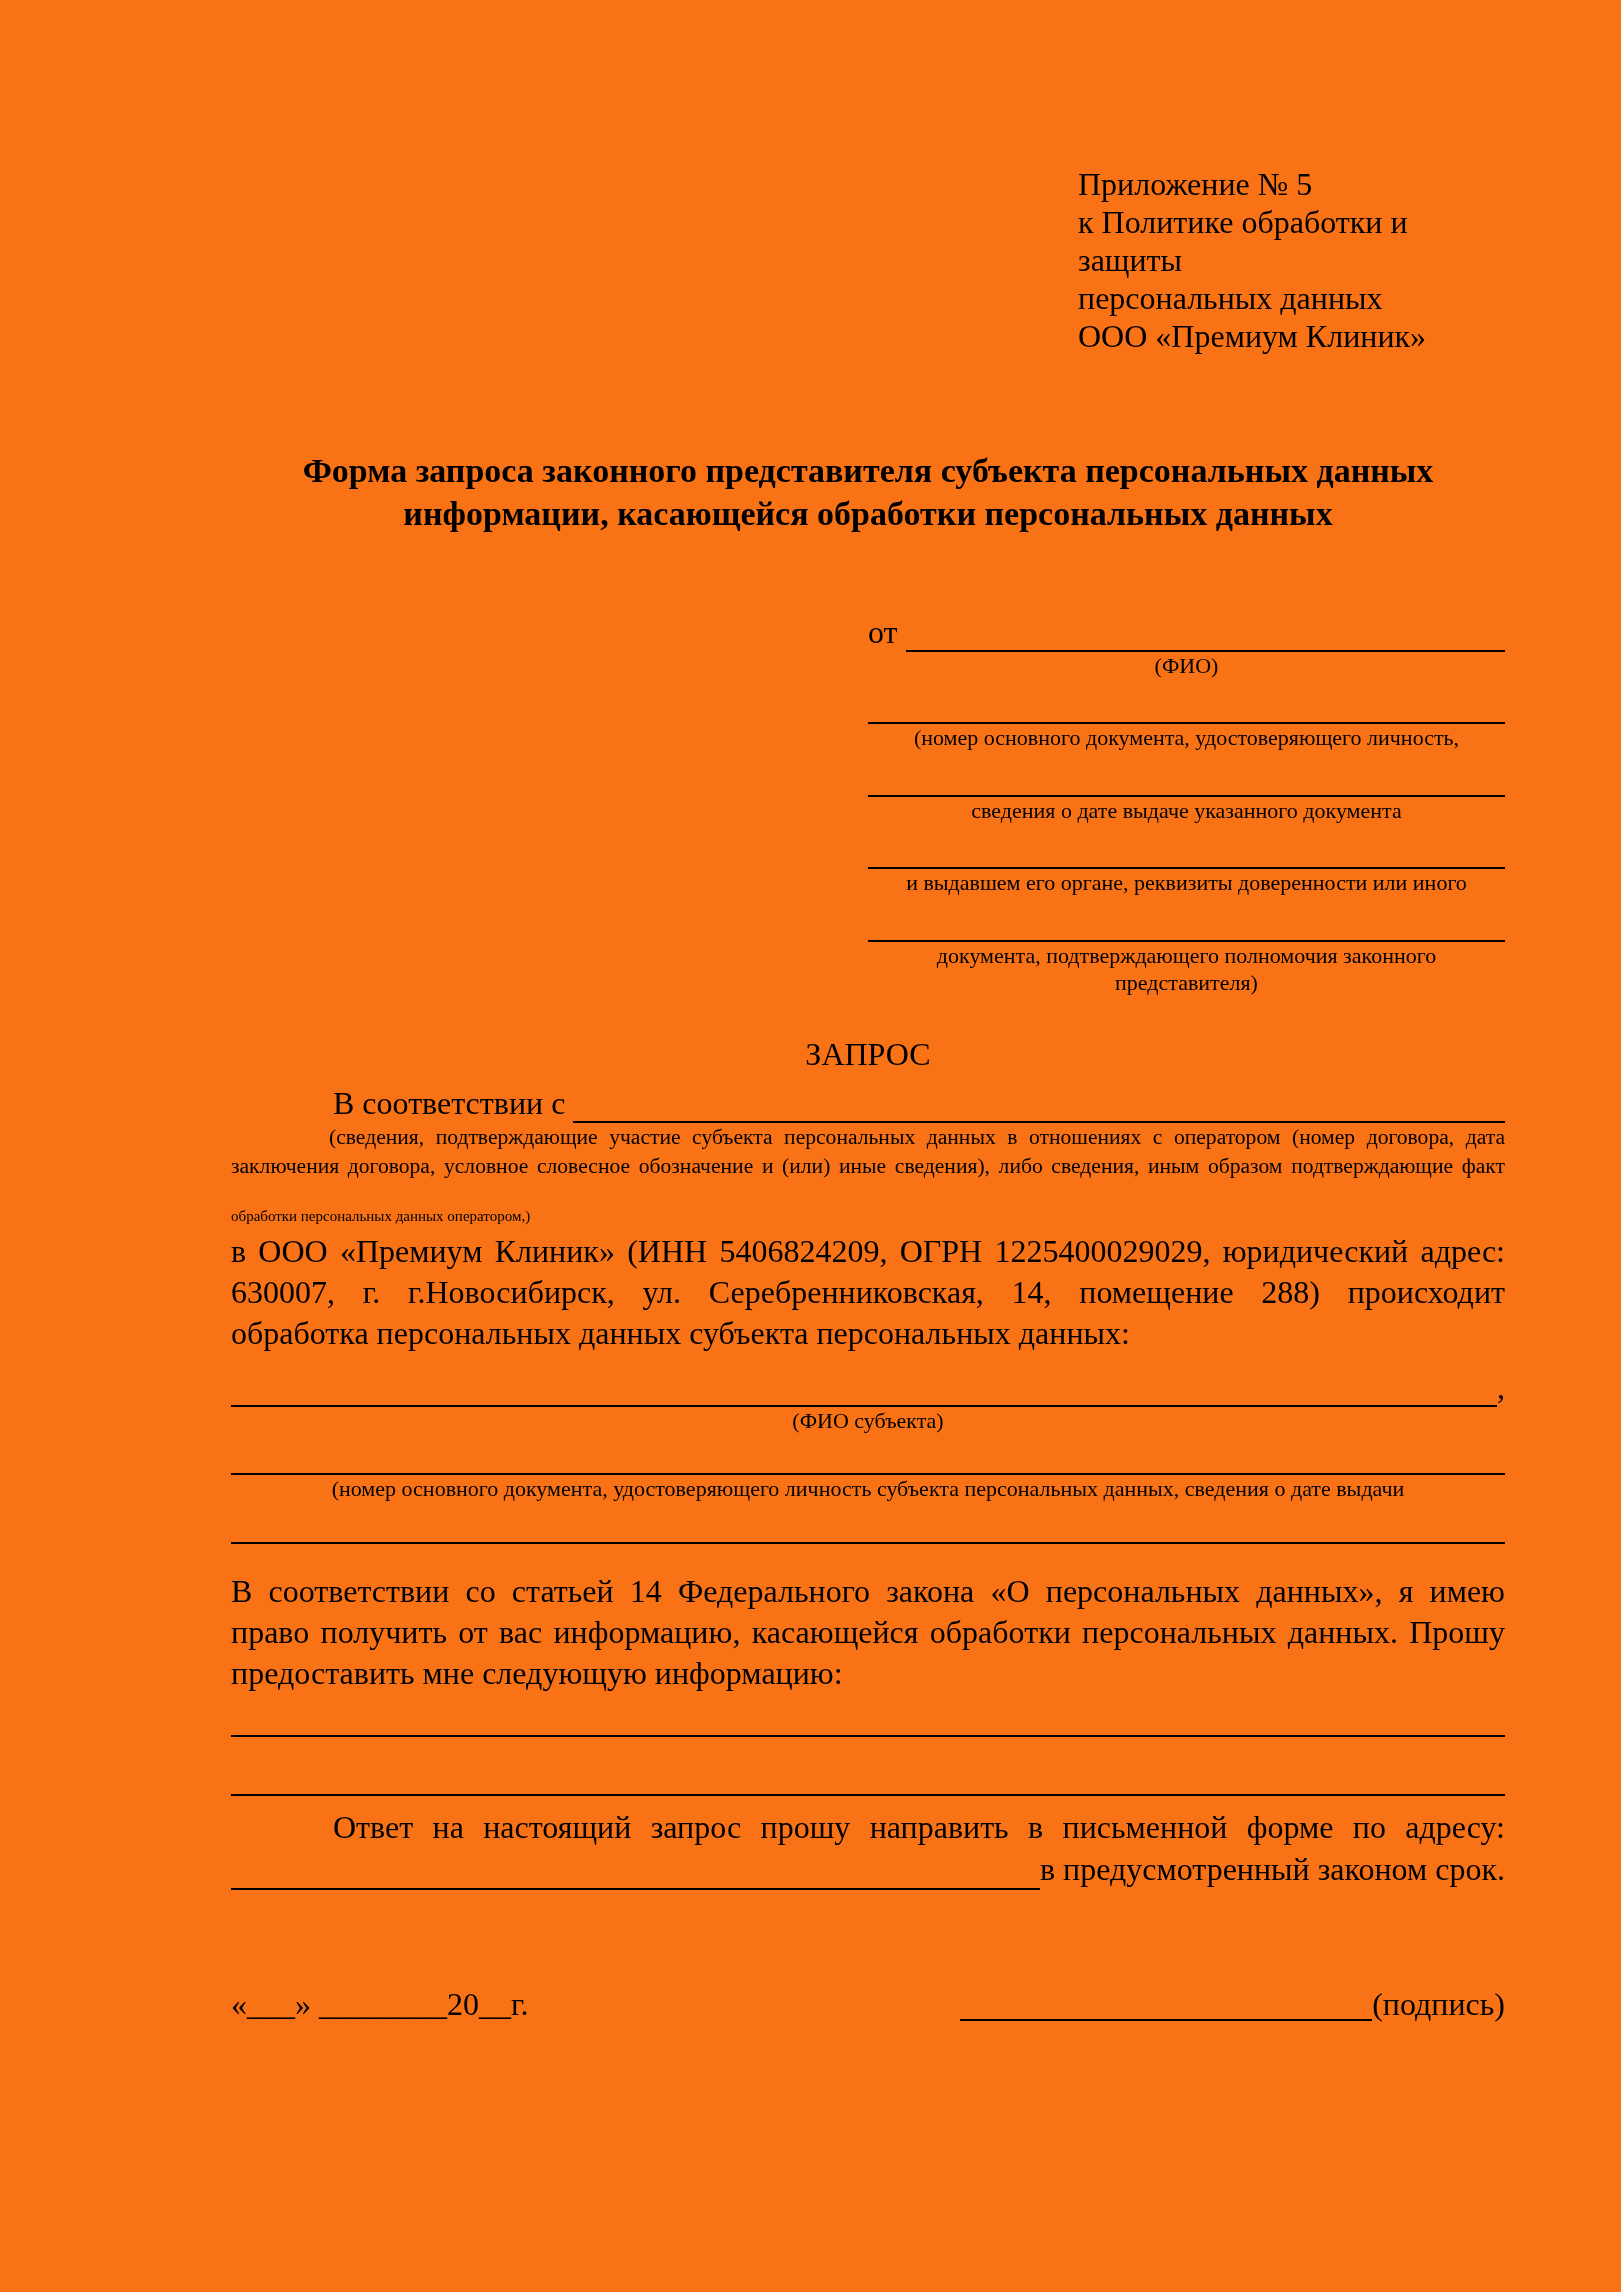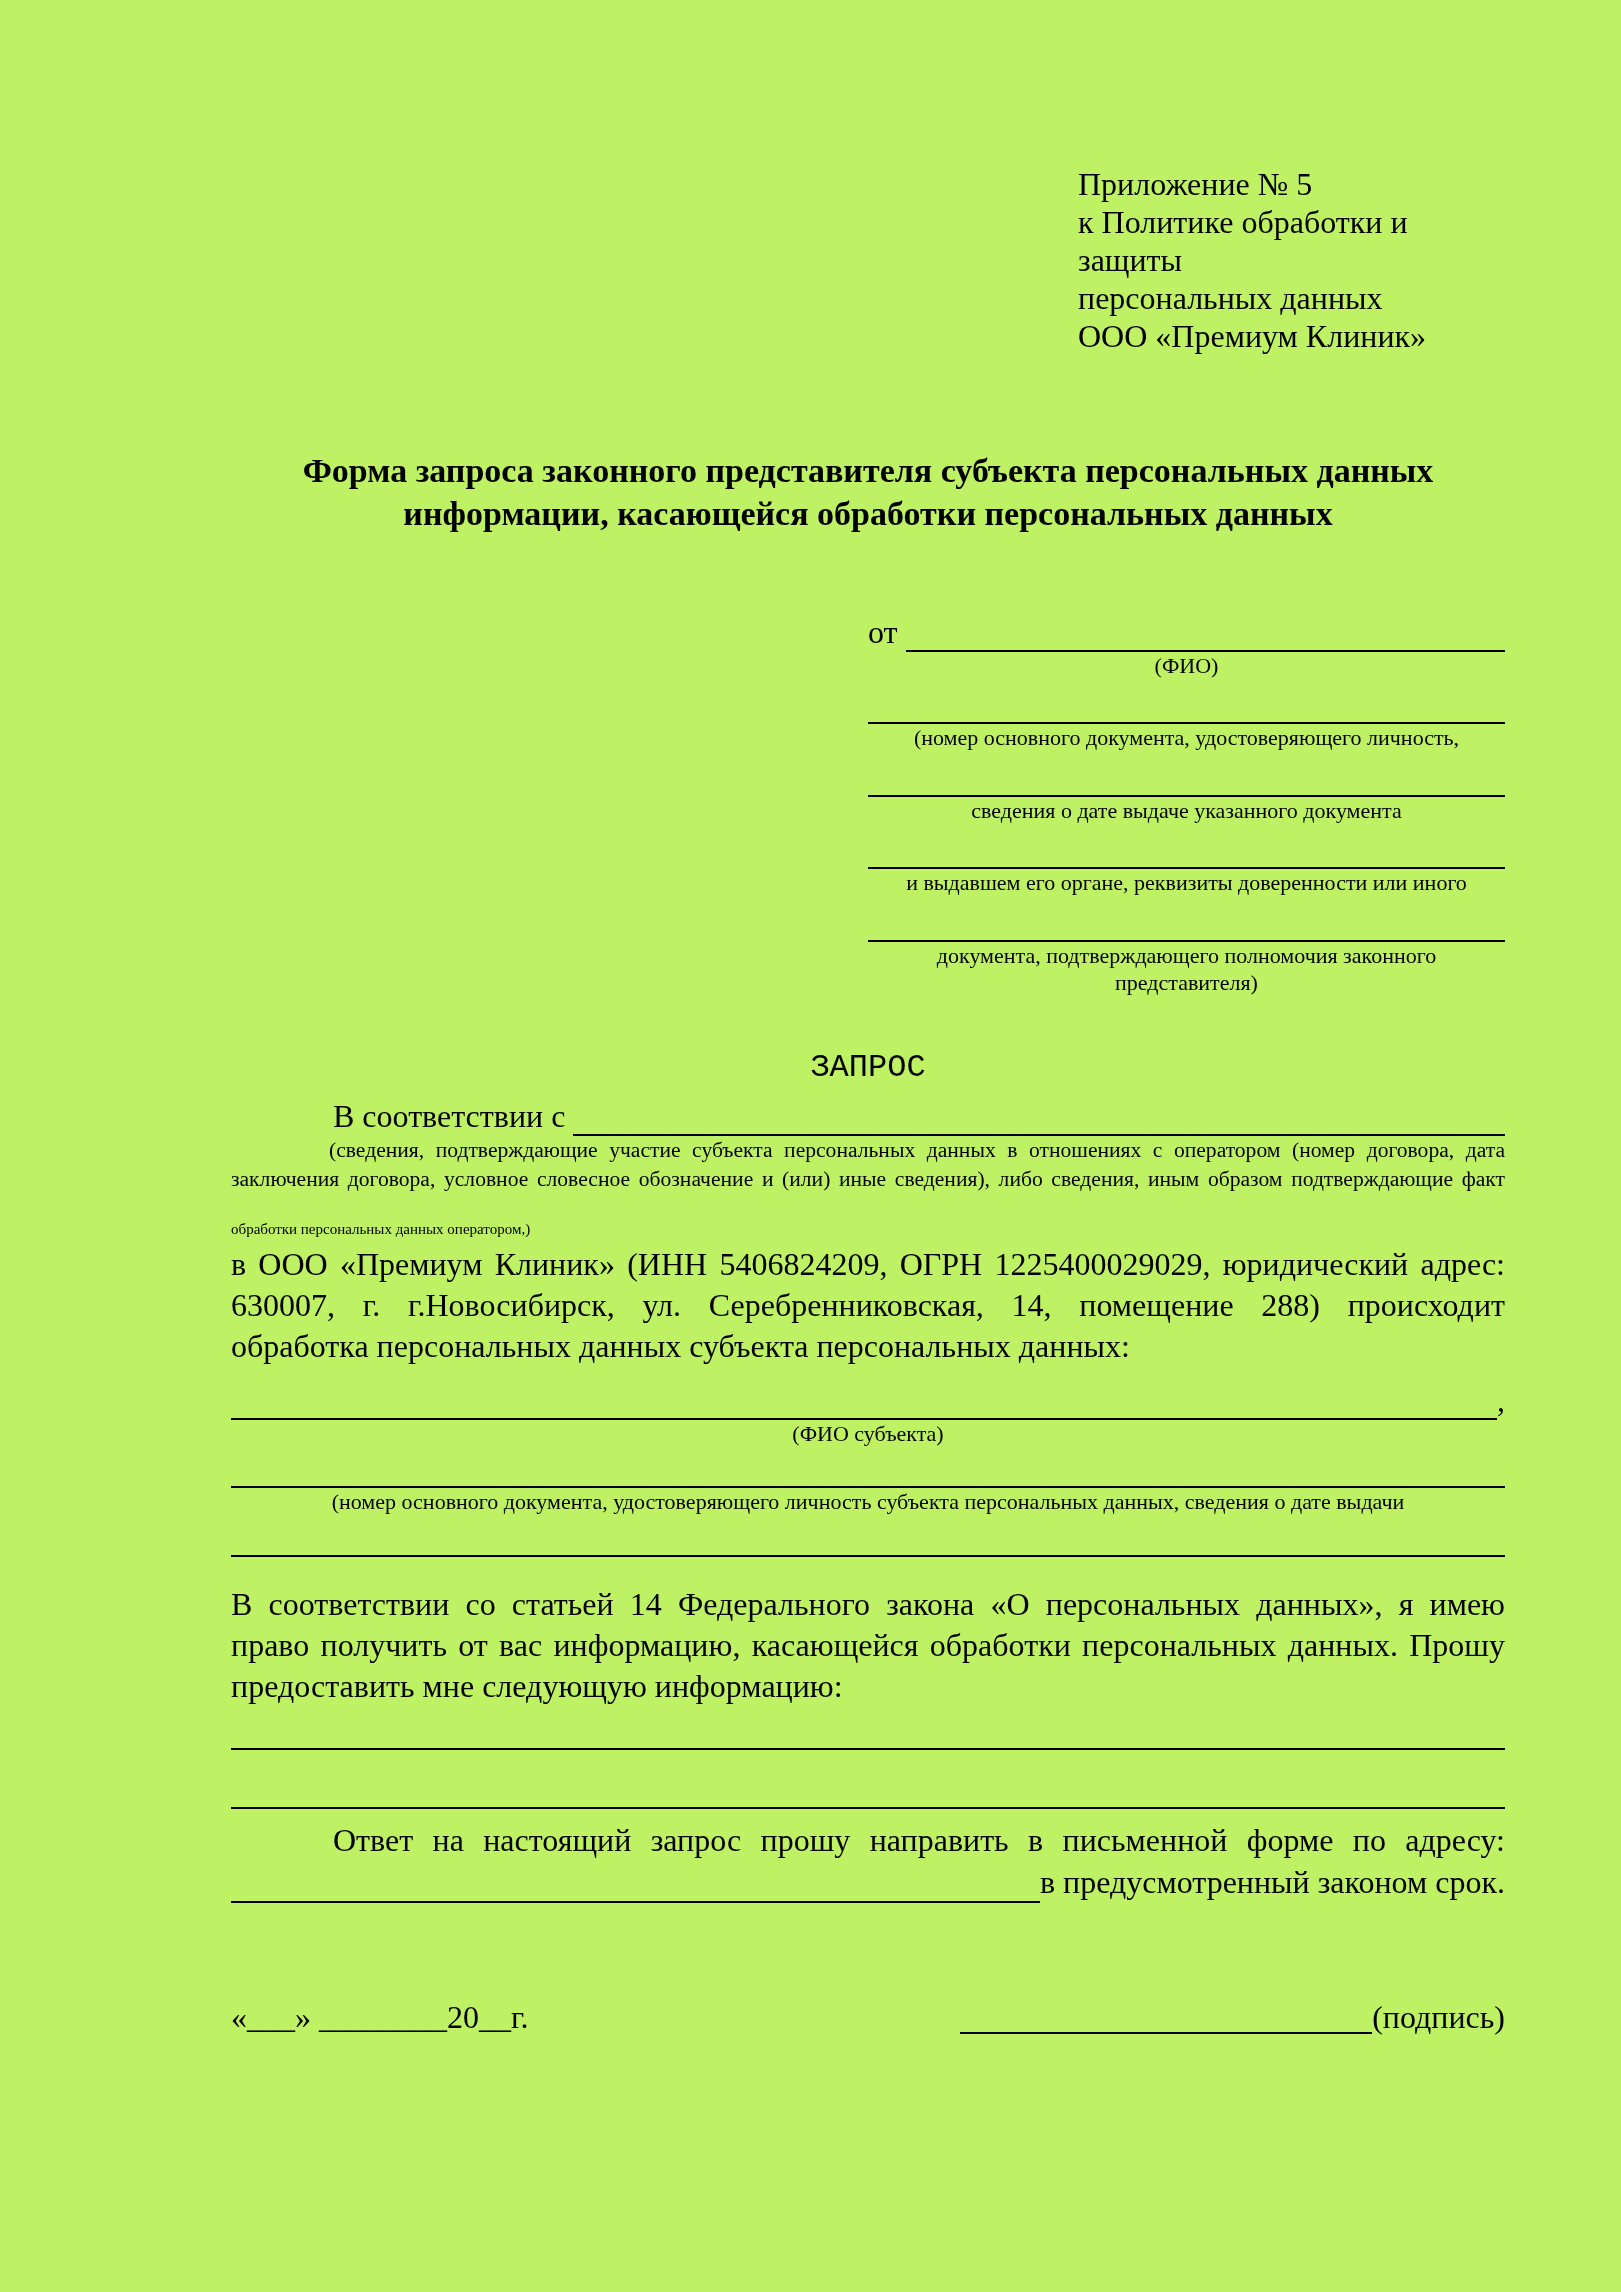--- a/index.html
+++ b/index.html
@@ -1,21 +1,21 @@
 <!DOCTYPE html>
 <html lang="ru"><head>
 <meta charset="utf-8">
 <style>
   html, body { margin: 0; padding: 0; background: #ffffff; }
   .page {
     position: relative;
     width: 1621px;
     height: 2293px;
     margin: 0 auto;
-    background: #bef264;
+    background: #f97316;
     color: #000000;
     font-family: "Liberation Serif", "DejaVu Serif", serif;
     box-sizing: border-box;
     padding: 165px 116px 6px 231px;
     overflow: hidden;
   }
   .content { width: 1274px; }
 
   
   .appendix { margin-left: 847px; font-size: 32px; line-height: 38px; }
@@ -33,21 +33,21 @@
   .addressee { margin-top: 78px; margin-left: 637px; width: 637px; font-size: 32px; }
   .to-line { line-height: 39px; }
   .from-row { display: flex; align-items: flex-end; margin-top: 5.9px; line-height: 39px; }
   .from-row .label { white-space: pre; }
   .fill-line { flex: 1 1 auto; border-bottom: 2.9px solid #000; height: 35px; }
   .cap { font-size: 22px; line-height: 27.4px; text-align: center; }
   .field-gap { height: 43px; }
   .field-line { border-bottom: 2.9px solid #000; height: 0; }
 
   
-  .zapros { margin-top: 52px; text-align: center; font-size: 32px; line-height: 39px; font-family: Liberation Mono, monospace; }
+  .zapros { margin-top: 39px; text-align: center; font-size: 32px; line-height: 39px; }
   .basis-row { display: flex; align-items: flex-end; margin-top: 9.8px; font-size: 32px; line-height: 39px; }
   .basis-row .label { padding-left: 102px; white-space: pre; }
   .small-just { font-size: 21.6px; line-height: 29px; text-align: justify; text-align-last: justify; }
   .small-just.indent { text-indent: 98px; }
   .small-left { font-size: 15px; line-height: 29px; margin-top: 21px; }
   .body-line { font-size: 32px; line-height: 41px; text-align: justify; text-align-last: justify; }
   .body-line.last { text-align: left; text-align-last: left; }
   .subject-fio-row { display: flex; align-items: flex-end; margin-top: 13.7px; font-size: 32px; line-height: 39px; }
   .comma { white-space: pre; }
   .wide-gap { height: 39px; }

